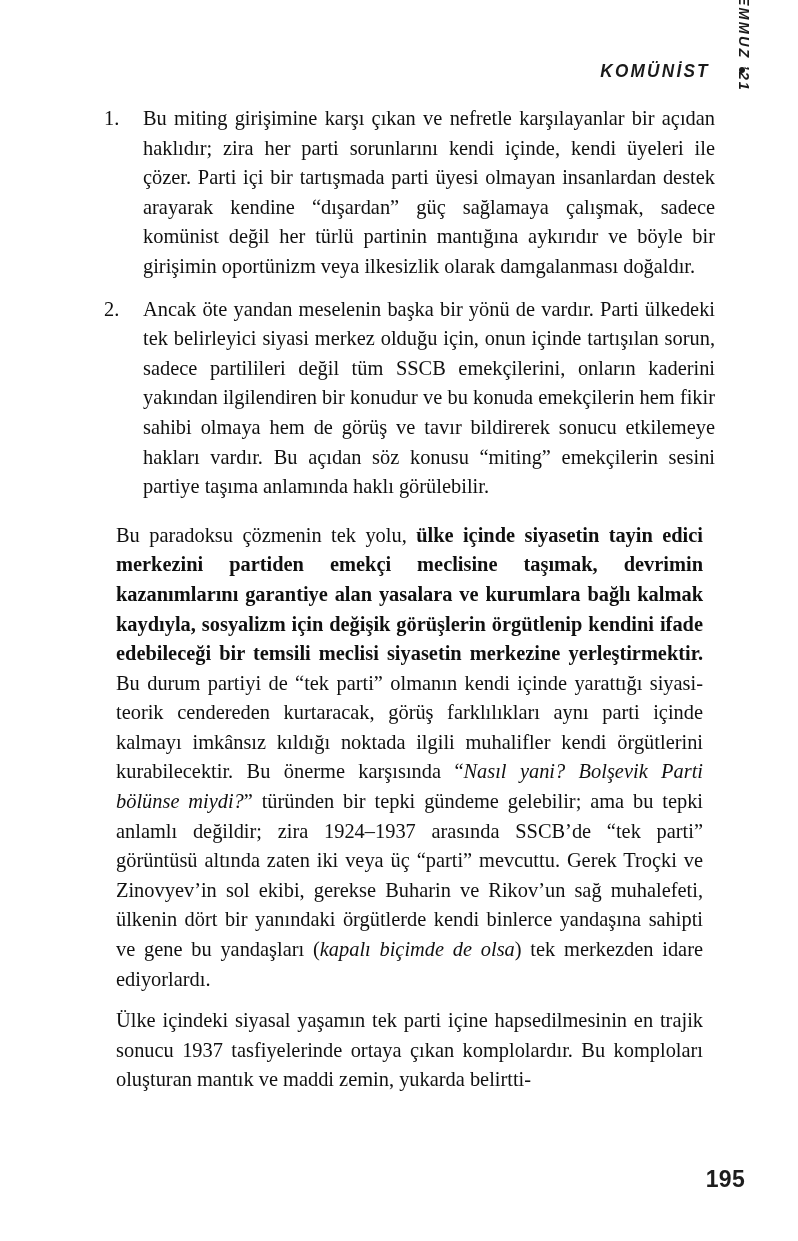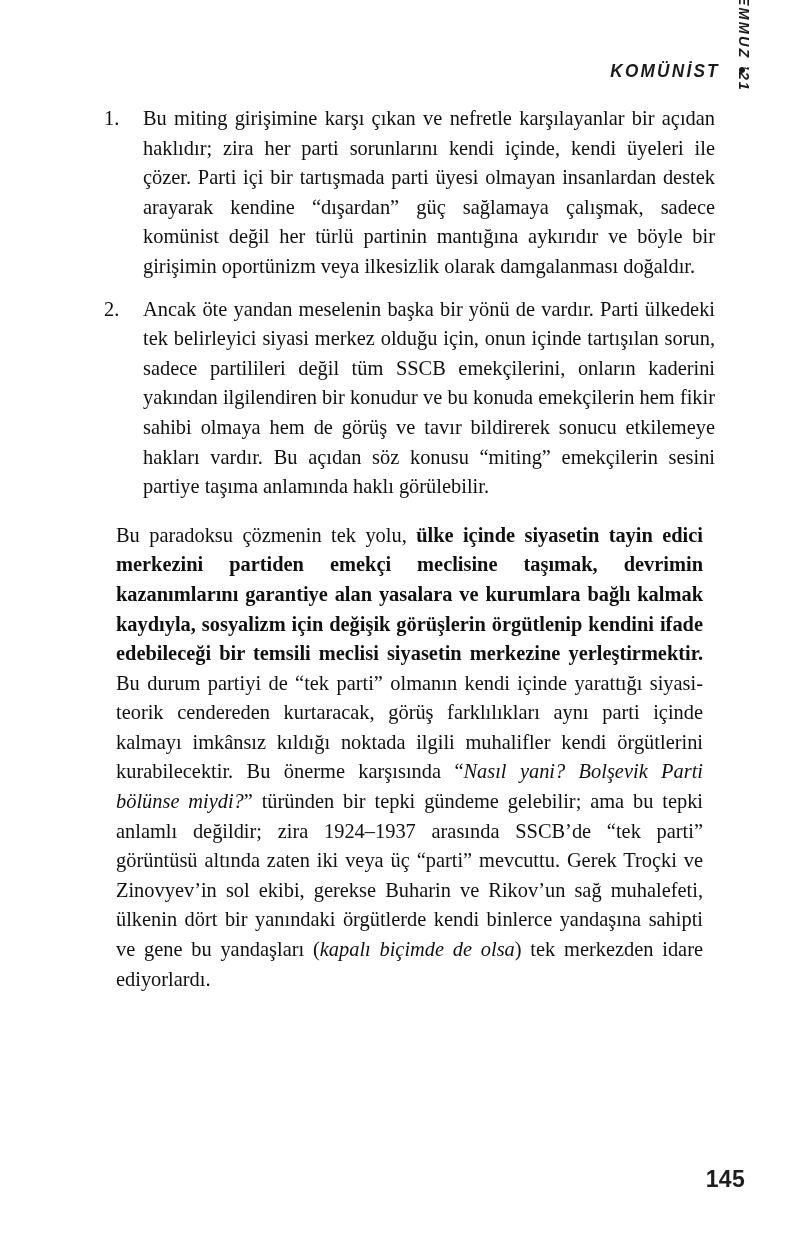--- a/index.html
+++ b/index.html
@@ -20,21 +20,21 @@
     color: #101010;
   }
 
   
   .running-head {
     position: absolute;
     top: 58px;
     right: 53px;
     display: flex;
     align-items: center;
-    gap: 19px;
+    gap: 29px;
     height: 26px;
   }
 
   .running-head-title {
     font-family: "Liberation Sans", "DejaVu Sans", sans-serif;
     font-weight: bold;
     font-style: italic;
     font-size: 18.5px;
     letter-spacing: 2.4px;
     color: #1a1a1a;
@@ -169,19 +169,20 @@
       <li>
         <span class="list-marker">2.</span>
         <span class="list-body">Ancak öte yandan meselenin başka bir yönü de vardır. Parti ülkedeki tek belirleyici siyasi merkez olduğu için, onun içinde tartışılan sorun, sadece partilileri değil tüm SSCB emekçilerini, onların kaderini yakından ilgilendiren bir konudur ve bu konuda emekçilerin hem fikir sahibi olmaya hem de görüş ve tavır bildirerek sonucu etkilemeye hakları vardır. Bu açıdan söz konusu “miting” emekçilerin sesini partiye taşıma anlamında haklı görülebilir.</span>
       </li>
     </ol>
 
     <div class="para-group">
 
       <p class="body-para"><span>Bu paradoksu çözmenin tek yolu, </span><strong class="emph-bold">ülke içinde siyasetin tayin edici merkezini partiden emekçi meclisine taşımak, devrimin kazanımlarını garantiye alan yasalara ve kurumlara bağlı kalmak kaydıyla, sosyalizm için değişik görüşlerin örgütlenip kendini ifade edebileceği bir temsili meclisi siyasetin merkezine yerleştirmektir.</strong><span> Bu durum partiyi de “tek parti” olmanın kendi içinde yarattığı siyasi-teorik cendereden kurtaracak, görüş farklılıkları aynı parti içinde kalmayı imkânsız kıldığı noktada ilgili muhalifler kendi örgütlerini kurabilecektir. Bu önerme karşısında “</span><em class="emph-italic">Nasıl yani? Bolşevik Parti bölünse miydi?</em><span>” türünden bir tepki gündeme gelebilir; ama bu tepki anlamlı değildir; zira 1924–1937 arasında SSCB’de “tek parti” görüntüsü altında zaten iki veya üç “parti” mevcuttu. Gerek Troçki ve Zinovyev’in sol ekibi, gerekse Buharin ve Rikov’un sağ muhalefeti, ülkenin dört bir yanındaki örgütlerde kendi binlerce yandaşına sahipti ve gene bu yandaşları (</span><em class="emph-italic">kapalı biçimde de olsa</em><span>) tek merkezden idare ediyorlardı.</span></p>
 
+      <p class="body-para">Ülke içindeki siyasal yaşamın tek parti içine hapsedilmesinin en trajik sonucu 1937 tasfiyelerinde ortaya çıkan komplolardır. Bu komploları oluşturan mantık ve maddi zemin, yukarda belirtti-</p>
 
     </div>
   </div>
 
-  <div class="folio">145</div>
+  <div class="folio">195</div>
 
 </div>
 
 </body></html>

